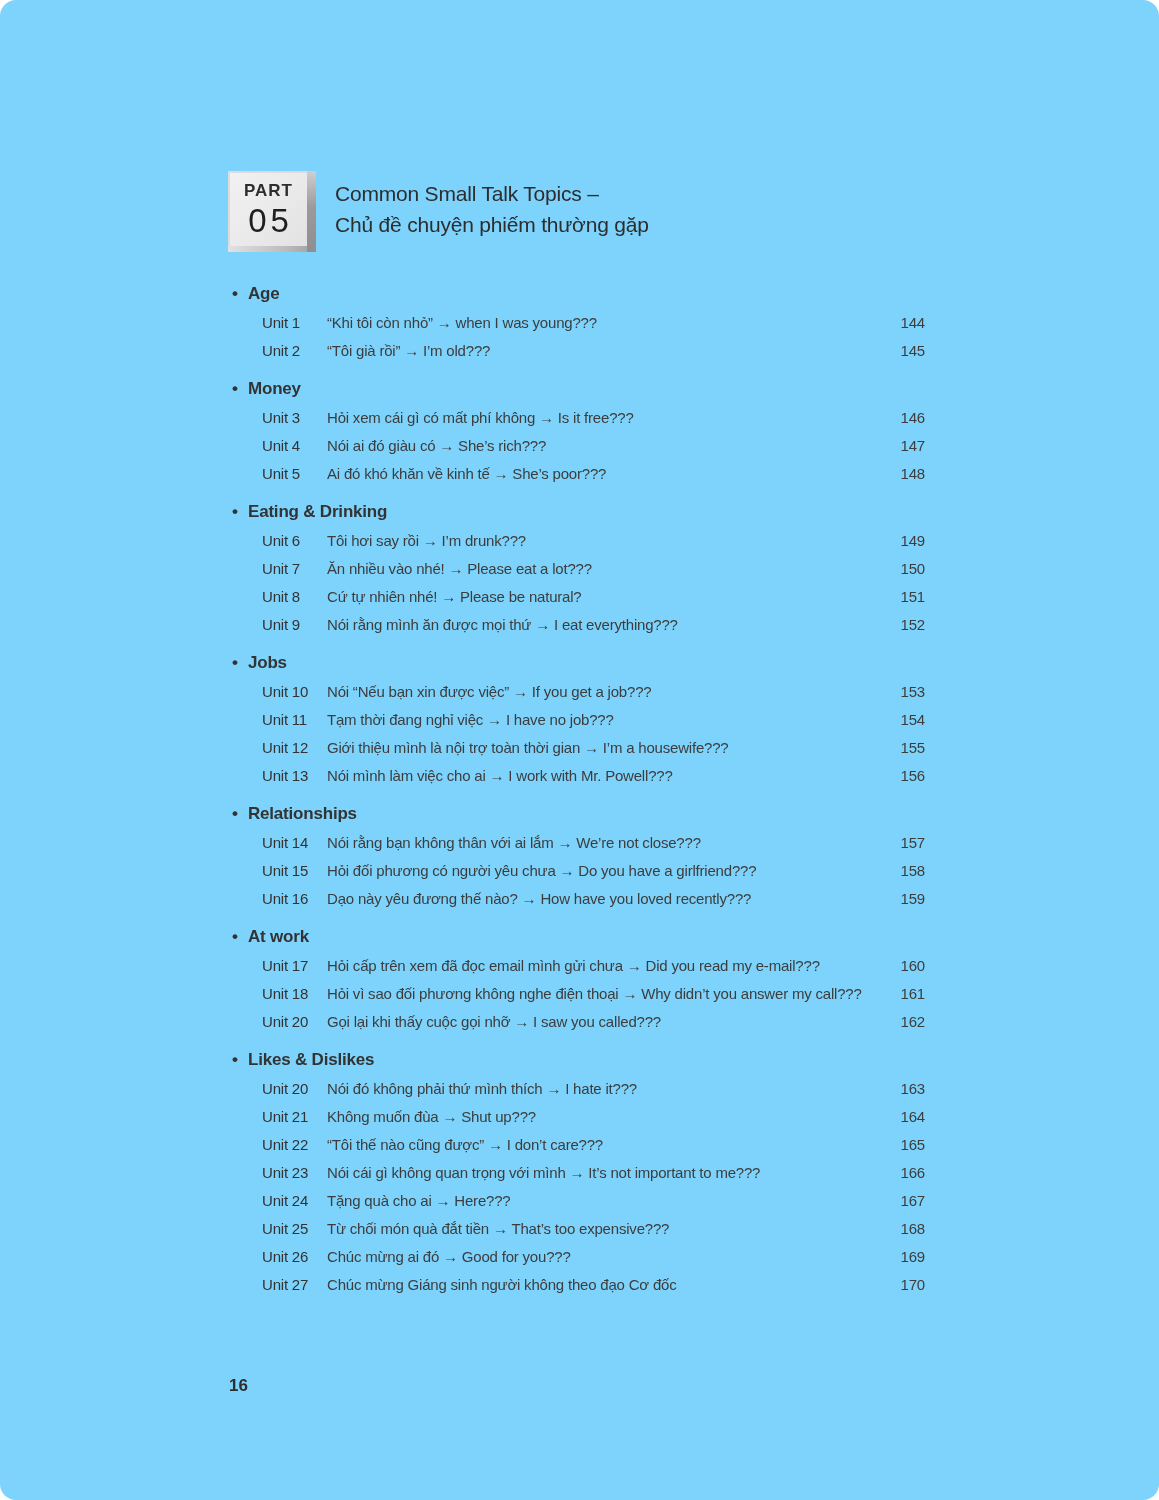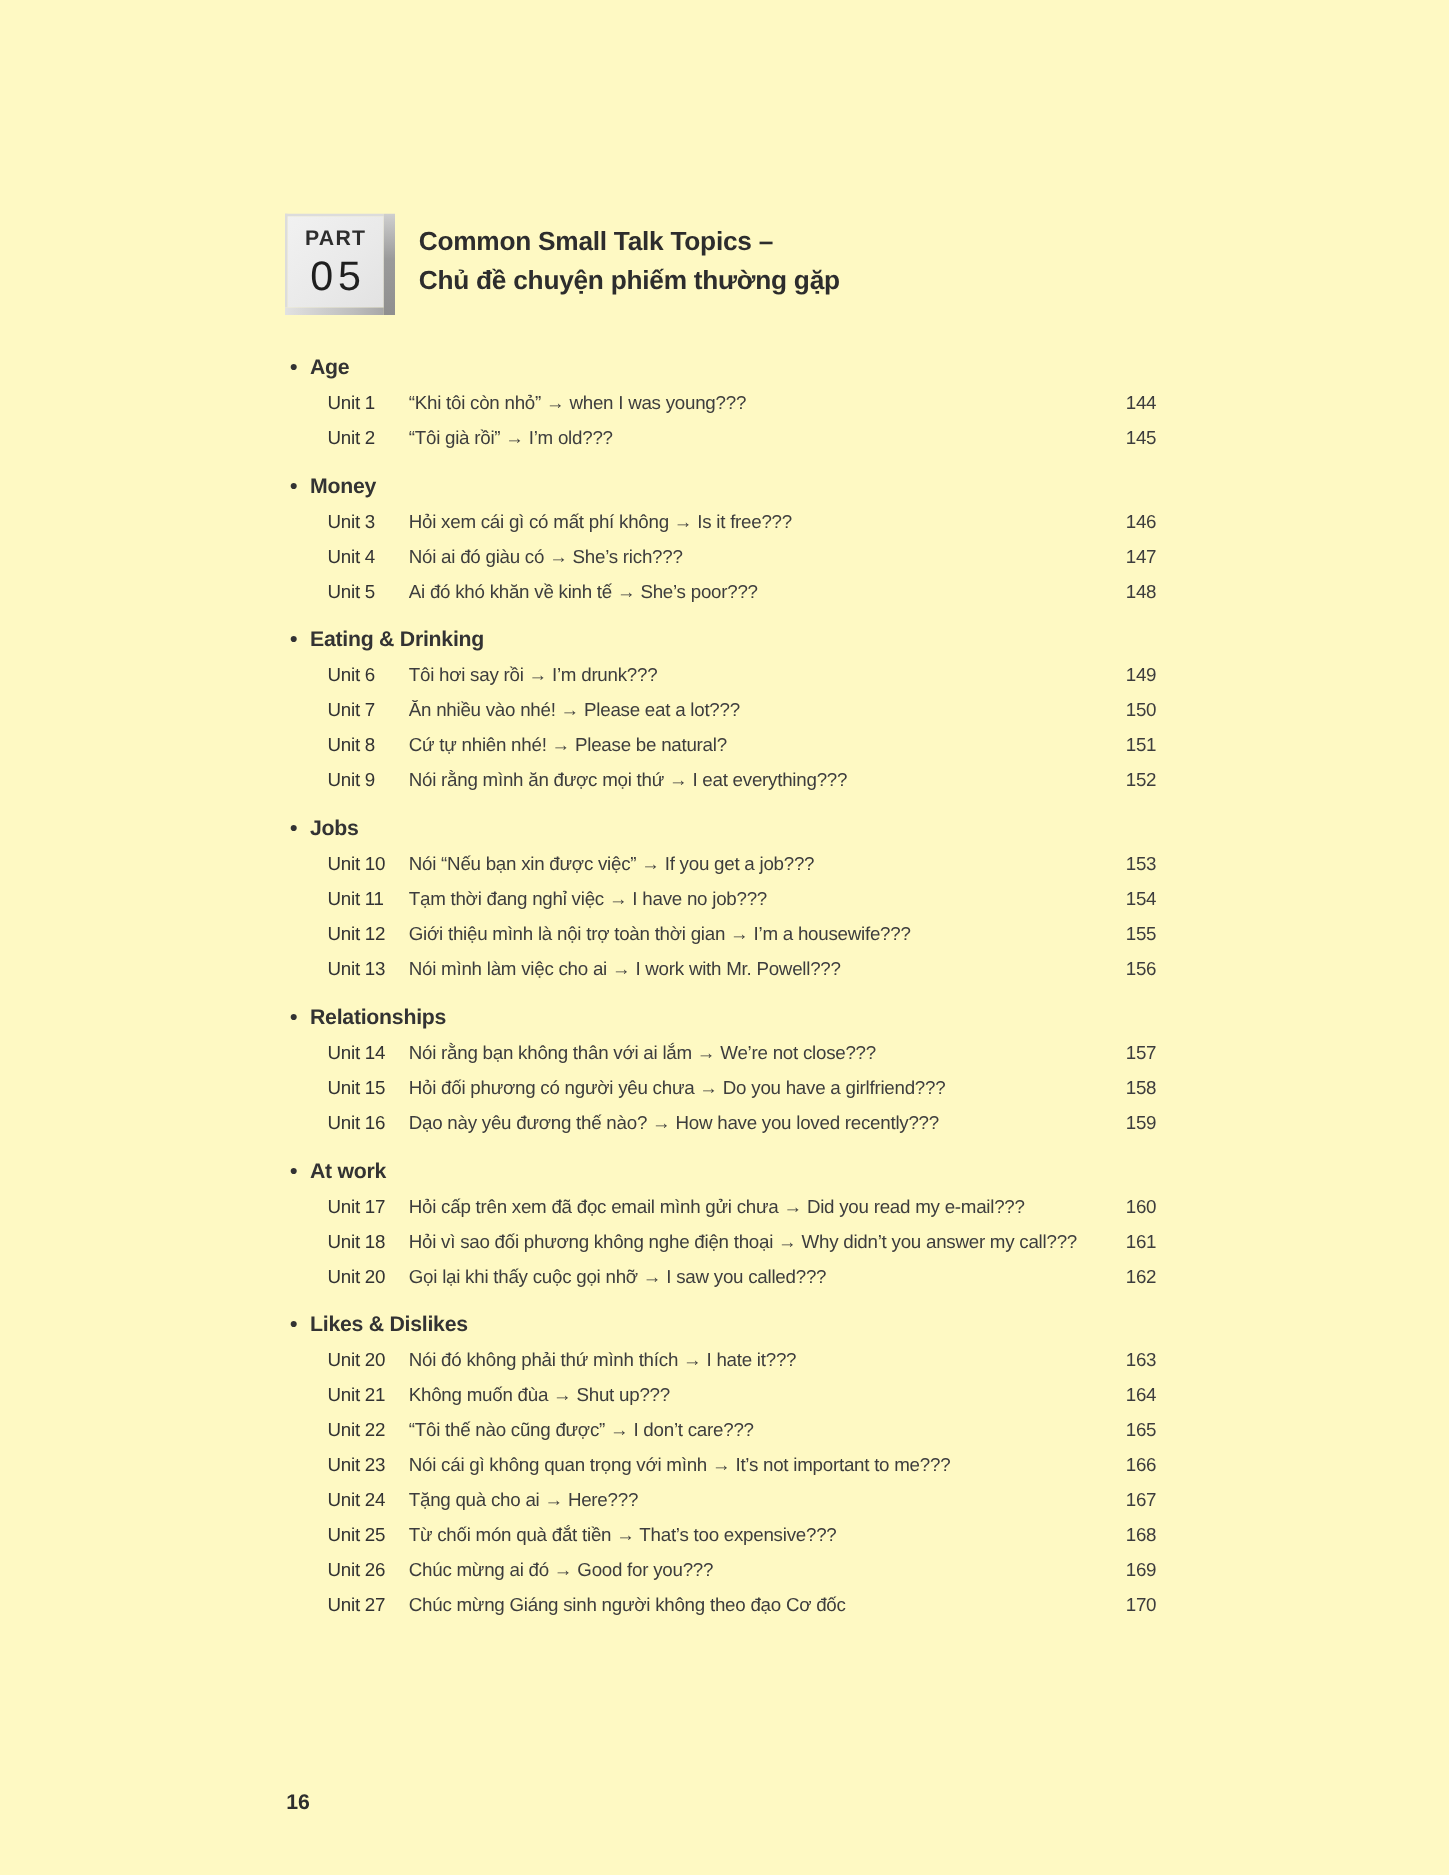--- a/index.html
+++ b/index.html
@@ -4,24 +4,25 @@
 <style>
   html, body {
     margin: 0;
     padding: 0;
     background: #ffffff;
   }
   .page {
     position: relative;
     width: 1159px;
     height: 1500px;
-    background: #fef9c3;
+    background: #7dd3fc;
     font-family: "Liberation Sans", "DejaVu Sans", sans-serif;
     color: #3b3b3b;
     overflow: hidden;
+    border-radius: 16px;
   }
 
   
   .header {
     position: absolute;
     left: 228px;
     top: 171px;
     display: flex;
     align-items: stretch;
   }
@@ -71,21 +72,21 @@
     color: #1f1f1f;
     line-height: 1;
     margin-right: -4px;
   }
   .titles {
     margin-left: 28px;
     display: flex;
     flex-direction: column;
     justify-content: center;
     font-size: 21px;
-    font-weight: 700;
+    font-weight: 400;
     line-height: 31px;
     color: #2d2d2d;
     letter-spacing: -0.2px;
   }
 
   
   .toc {
     position: absolute;
     left: 232px;
     top: 280px;
@@ -132,21 +133,21 @@
     margin-left: 12px;
     color: #3d3d3d;
     text-align: right;
     min-width: 30px;
   }
 
   
   .page-number {
     position: absolute;
     left: 229px;
-    top: 1432px;
+    top: 1376px;
     font-size: 17px;
     font-weight: 700;
     color: #2e2e2e;
   }
 </style>
 </head>
 <body>
 
 <div class="page">
 

